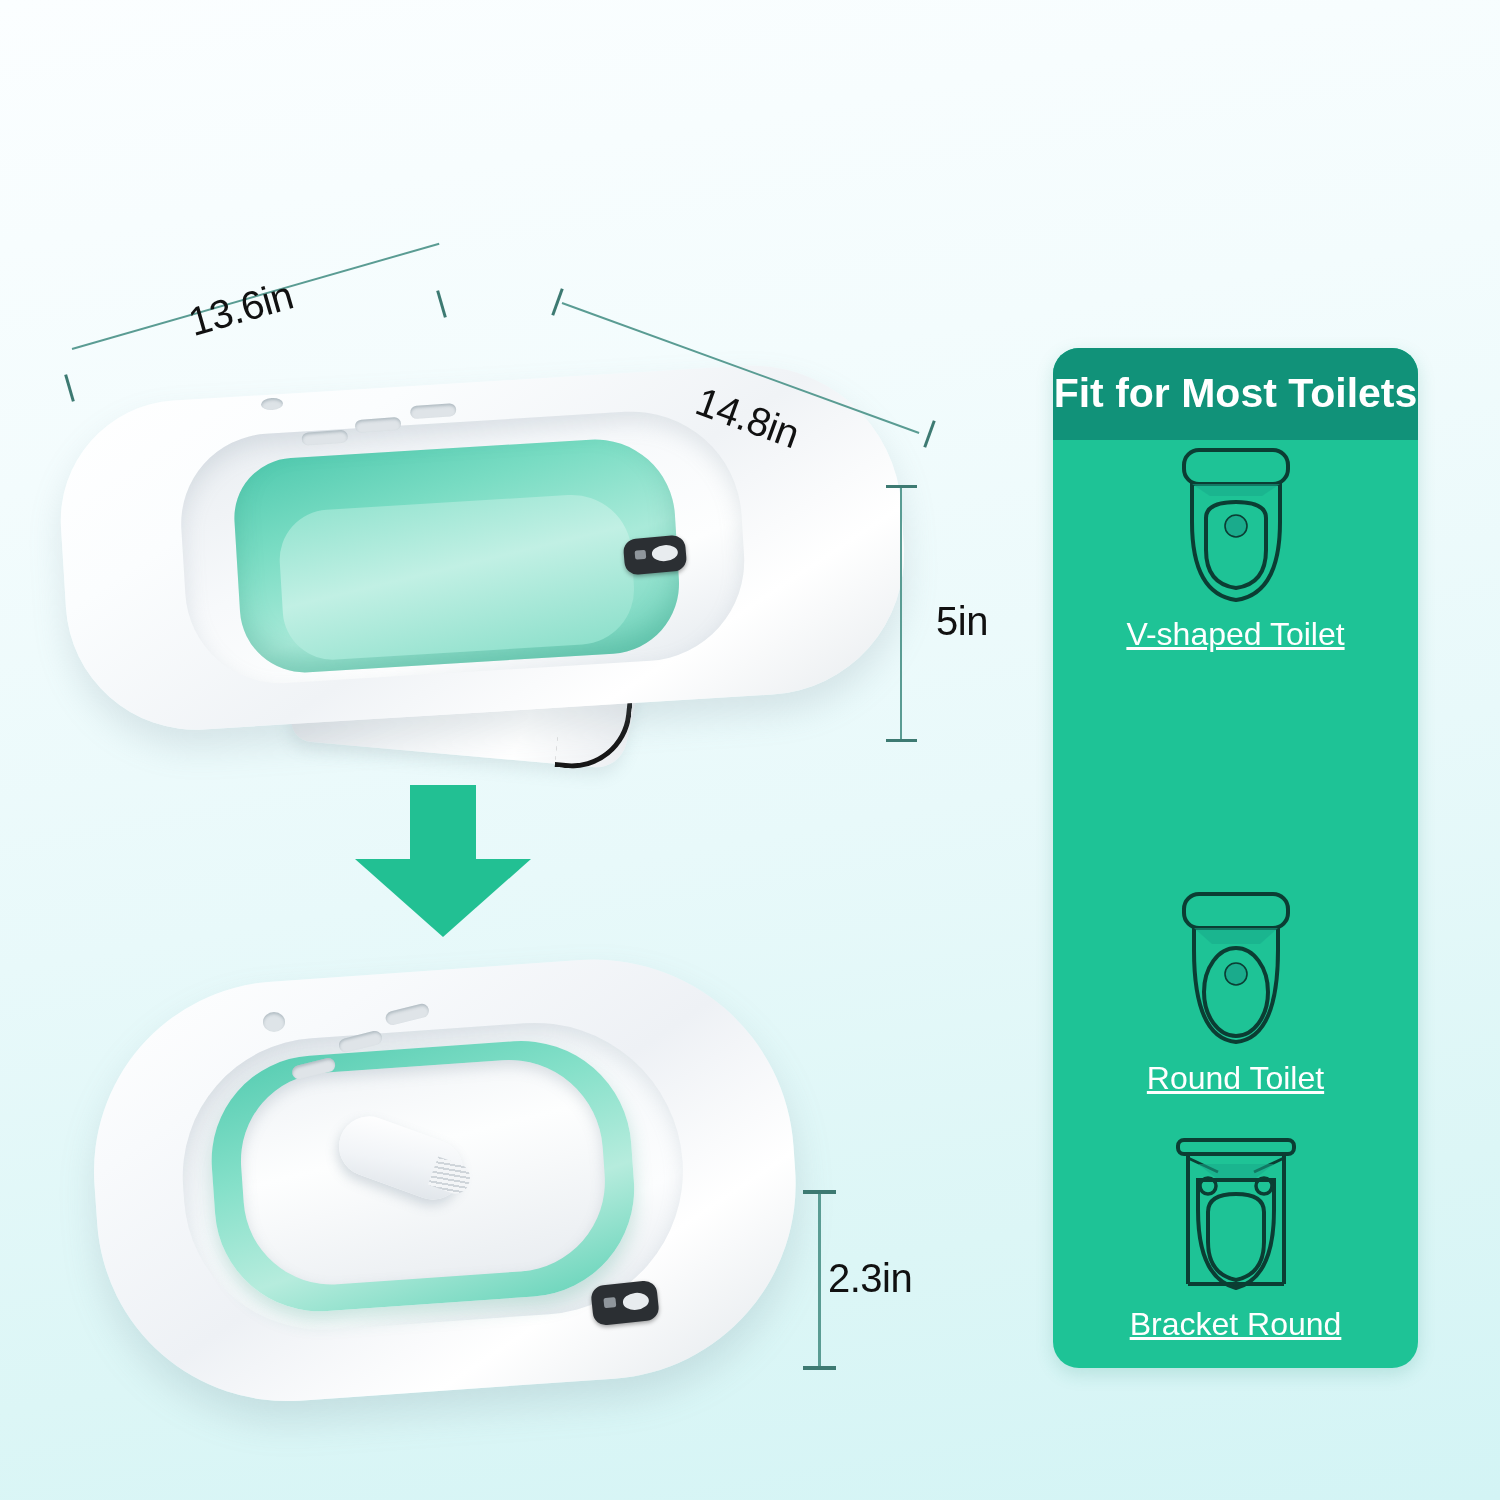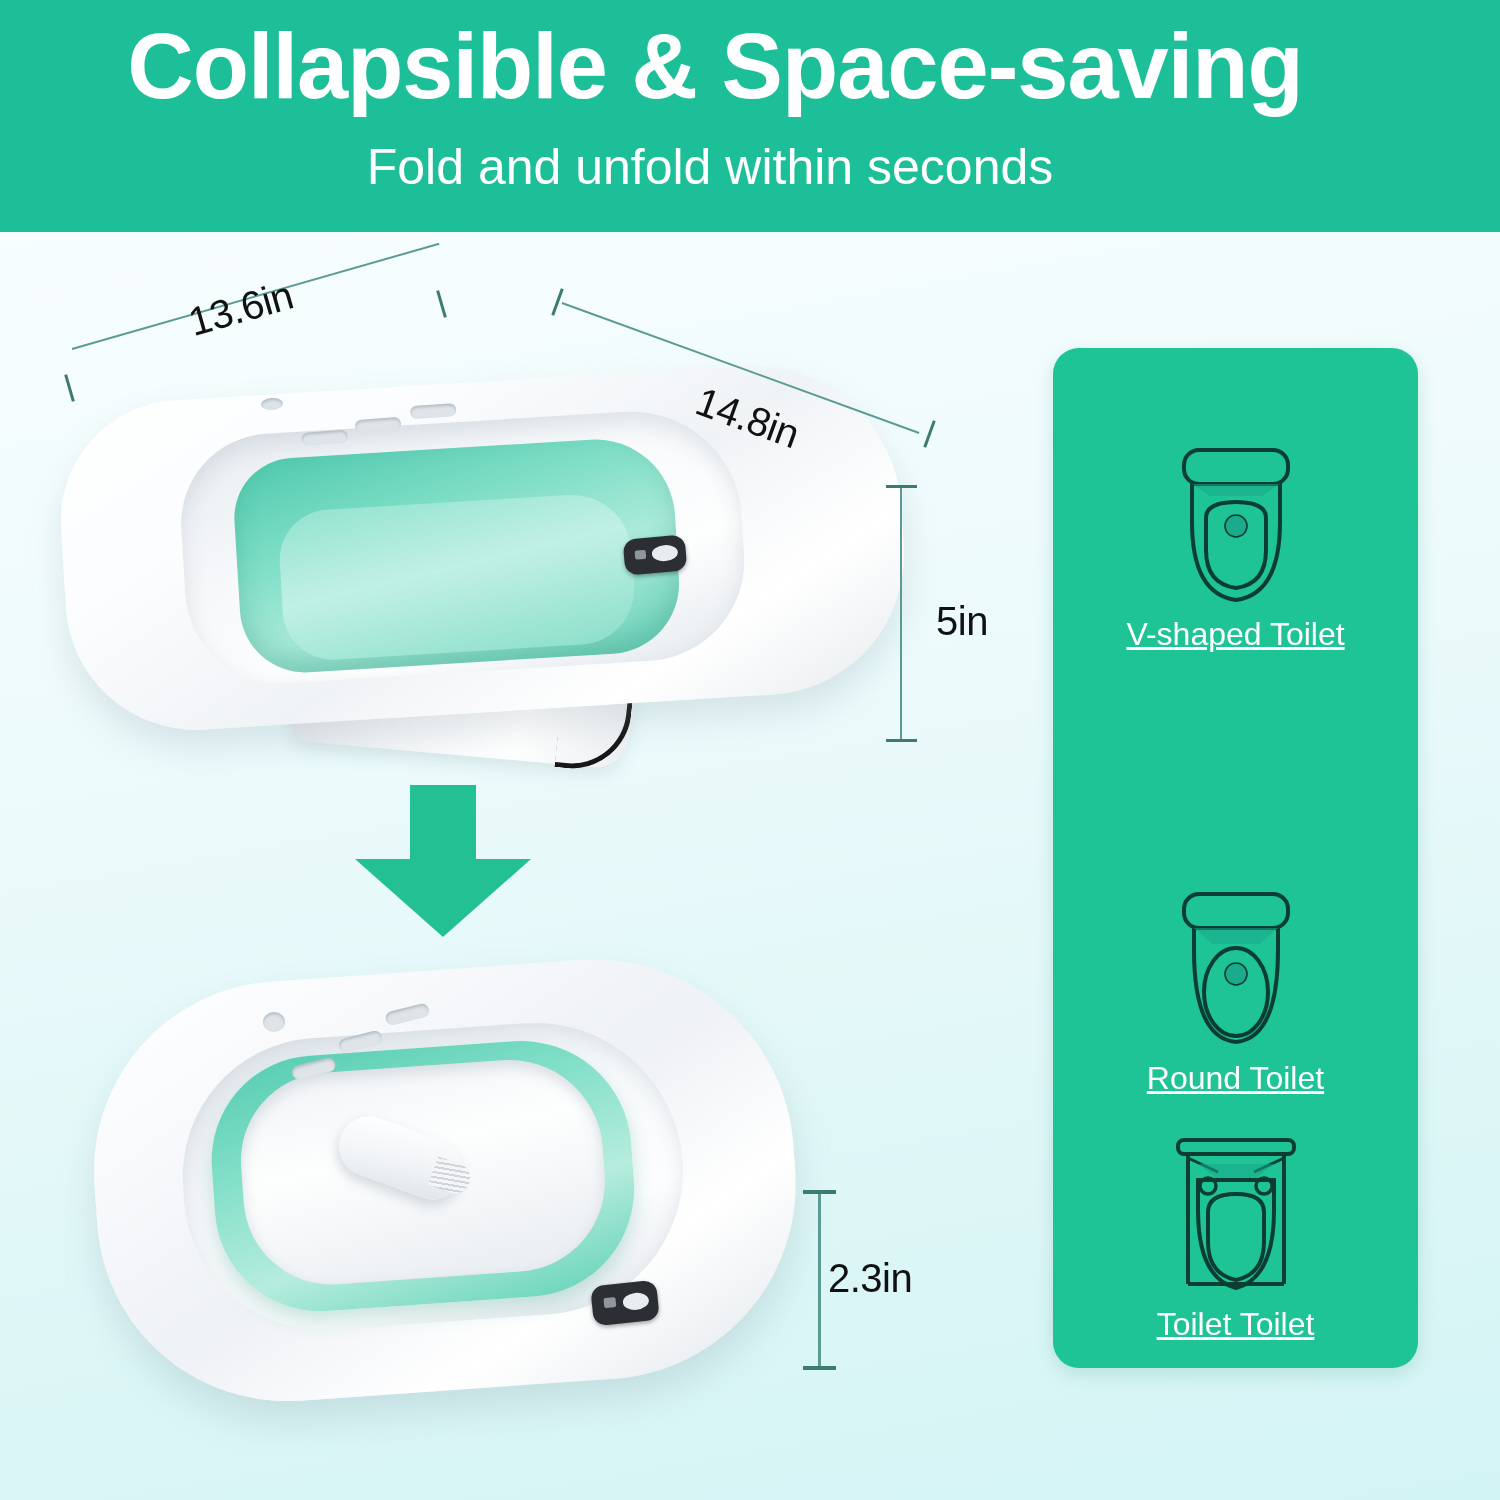--- a/index.html
+++ b/index.html
@@ -239,24 +239,20 @@
   #item0{top:96px;}
   #item1{top:326px;}
   #item2{top:540px;}
   #item3{top:786px;}
 </style>
 </head>
 <body>
 
 <div id="page">
 
-  <div id="banner">
-    <div id="banner-title">Collapsible &amp; Space-saving</div>
-    <div id="banner-sub">Fold and unfold within seconds</div>
-  </div>
 
   <div class="photo-stage" id="unfolded">
     <div class="u-skirt-teal"></div>
     <div class="u-skirt"></div>
     <div class="u-cord"></div>
     <div class="u-rim"></div>
     <div class="u-rim-inner"></div>
     <div class="u-bowl"></div>
     <div class="u-bowl-floor"></div>
     <div class="u-hole"></div>
@@ -309,20 +305,23 @@
   <div class="dimcap" id="dim5-cap1"></div>
   <div class="dimcap" id="dim5-cap2"></div>
   <div class="dimlabel" id="dim5-label">5in</div>
 
   <div class="dimline" id="dim23-line"></div>
   <div class="dimcap" id="dim23-cap1"></div>
   <div class="dimcap" id="dim23-cap2"></div>
   <div class="dimlabel" id="dim23-label">2.3in</div>
 
   <div id="panel">
+    <div id="panel-header">
+      <div id="panel-header-title">Fit for Most Toilets</div>
+    </div>
 
     <div class="toilet-item" id="item0">
       <svg class="toilet-icon" width="180" height="170" viewBox="0 0 180 170">
         <rect x="38" y="6" width="104" height="34" rx="15" ry="15" fill="none" stroke="#0b3d33" stroke-width="4"></rect>
         <path d="M46 40 L46 78 Q46 150 90 156 Q134 150 134 78 L134 40 Z" fill="none" stroke="#0b3d33" stroke-width="4"></path>
         <path d="M46 40 L64 52 L116 52 L134 40 Z" fill="#18a98a" opacity="0.55"></path>
         <path d="M60 74 Q60 58 90 58 Q120 58 120 74 L120 106 Q120 140 90 144 Q60 140 60 106 Z" fill="none" stroke="#0b3d33" stroke-width="4"></path>
         <circle cx="90" cy="82" r="11" fill="#1aab8c" stroke="#0b3d33" stroke-width="1.6"></circle>
       </svg>
       <span class="toilet-label">V-shaped Toilet</span>
@@ -347,17 +346,17 @@
         <line x1="138" y1="20" x2="138" y2="150" stroke="#0b3d33" stroke-width="4"></line>
         <line x1="42" y1="150" x2="138" y2="150" stroke="#0b3d33" stroke-width="4"></line>
         <line x1="42" y1="24" x2="72" y2="38" stroke="#0b3d33" stroke-width="3"></line>
         <line x1="138" y1="24" x2="108" y2="38" stroke="#0b3d33" stroke-width="3"></line>
         <path d="M52 46 L52 76 Q52 144 90 154 Q128 144 128 76 L128 46 Z" fill="none" stroke="#0b3d33" stroke-width="4"></path>
         <path d="M52 30 L70 44 L110 44 L128 30 Z" fill="#18a98a" opacity="0.55"></path>
         <path d="M62 78 Q62 60 90 60 Q118 60 118 78 L118 108 Q118 140 90 146 Q62 140 62 108 Z" fill="none" stroke="#0b3d33" stroke-width="4"></path>
         <circle cx="62" cy="52" r="8" fill="none" stroke="#0b3d33" stroke-width="3.5"></circle>
         <circle cx="118" cy="52" r="8" fill="none" stroke="#0b3d33" stroke-width="3.5"></circle>
       </svg>
-      <span class="toilet-label">Toilet Toilet</span>
+      <span class="toilet-label">Bracket Round</span>
     </div>
   </div>
 
 </div>
 
 </body></html>

